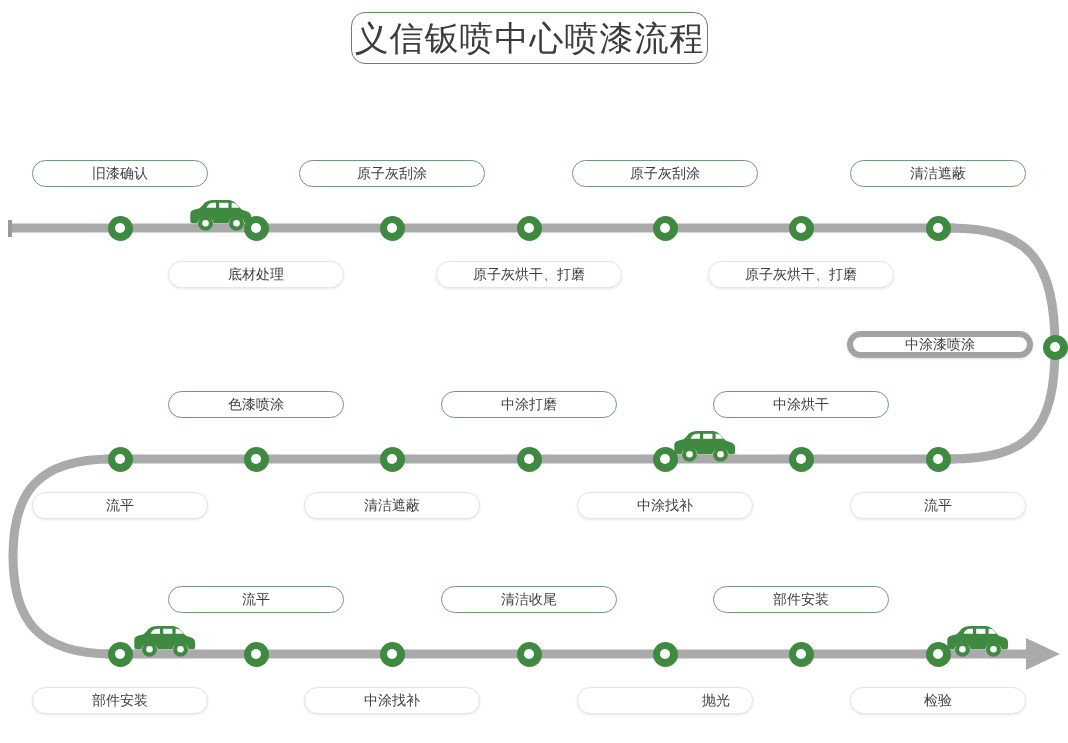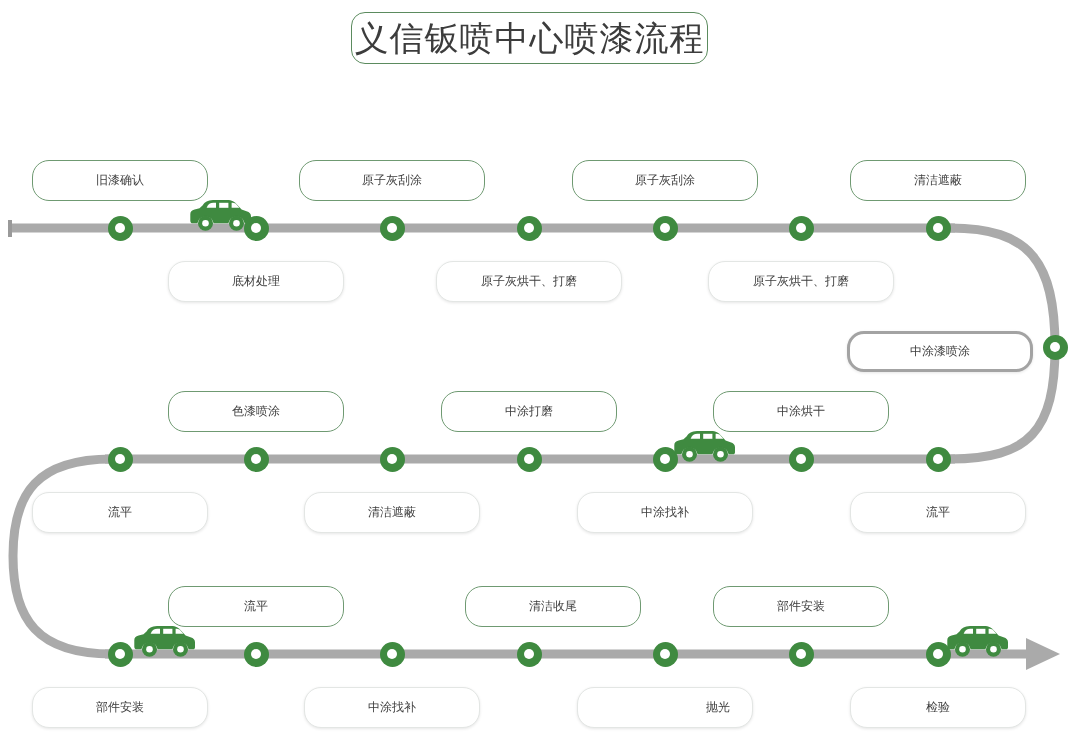--- a/index.html
+++ b/index.html
@@ -70,40 +70,40 @@
     margin-left: -5px;
     margin-top: -5px;
     border-radius: 50%;
     background: #ffffff;
   }
 
   
   .pill {
     position: absolute;
     box-sizing: border-box;
-    height: 41px;
+    height: 27px;
     border-radius: 17px;
     background: #ffffff;
     display: flex;
     align-items: center;
     justify-content: center;
-    font-size: 12px;
+    font-size: 14px;
     color: #3d3d3d;
     white-space: nowrap;
     transform: translateX(-50%);
   }
   .pill.above {
     border: 1.3px solid #6f9a72;
   }
   .pill.below {
     border: 1px solid #e3e6e4;
     box-shadow: 0 1px 3px rgba(0,0,0,0.10);
   }
   .pill.plain {
-    border: 3px solid #a3a3a3;
+    border: 6px solid #a3a3a3;
     box-shadow: 0 1px 3px rgba(0,0,0,0.10);
   }
 
   
   .car {
     position: absolute;
     width: 64px;
     height: 36px;
     transform: translateX(-50%);
     pointer-events: none;
@@ -194,21 +194,21 @@
     </div>
     <div class="node" style="left: 256px; top: 654px;"></div>
     <div class="pill above" style="left: 256px; top: 586px; padding-left: 22px; padding-right: 22px; min-width: 176px;">
       <span>流平</span>
     </div>
     <div class="node" style="left: 392px; top: 654px;"></div>
     <div class="pill below" style="left: 392px; top: 687px; padding-left: 22px; padding-right: 22px; min-width: 176px;">
       <span>中涂找补</span>
     </div>
     <div class="node" style="left: 529px; top: 654px;"></div>
-    <div class="pill above" style="left: 553px; top: 586px; padding-left: 22px; padding-right: 22px; min-width: 176px;">
+    <div class="pill above" style="left: 529px; top: 586px; padding-left: 22px; padding-right: 22px; min-width: 176px;">
       <span>清洁收尾</span>
     </div>
     <div class="node" style="left: 665px; top: 654px;"></div>
     <div class="pill below" style="left: 665px; top: 687px; padding-left: 22px; padding-right: 22px; min-width: 176px; justify-content: flex-end;">
       <span>抛光</span>
     </div>
     <div class="node" style="left: 801px; top: 654px;"></div>
     <div class="pill above" style="left: 801px; top: 586px; padding-left: 22px; padding-right: 22px; min-width: 176px;">
       <span>部件安装</span>
     </div>

